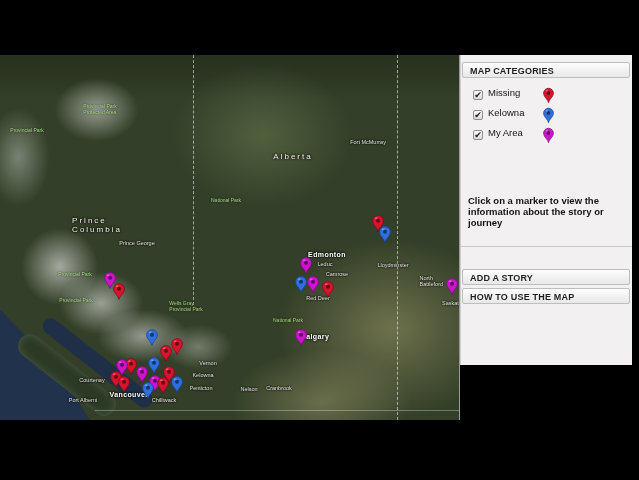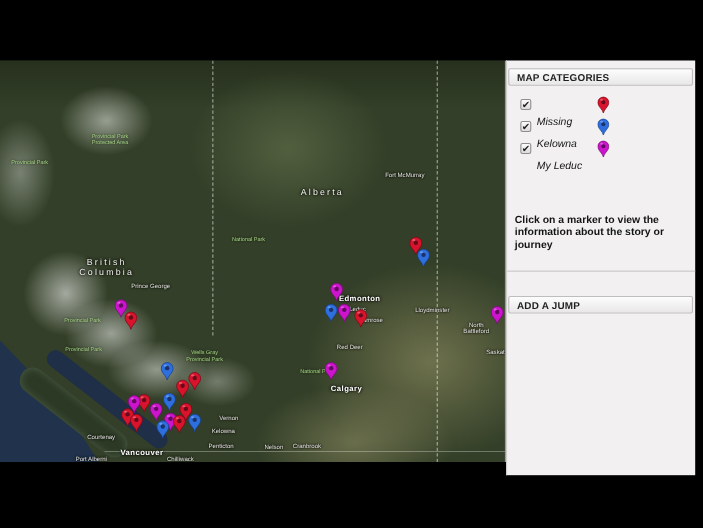--- a/index.html
+++ b/index.html
@@ -30,65 +30,65 @@
   .island{position:absolute;left:8px;top:308px;width:118px;height:24px;background:#2c3a25;
           transform:rotate(38deg);border-radius:12px;box-shadow:inset 0 0 8px rgba(180,200,180,.25);}
   .border-line{position:absolute;width:0;border-left:1px dashed rgba(255,255,255,.55);}
   .bl-1{left:193px;top:0;height:250px;}
   .bl-2{left:397px;top:0;height:365px;}
   .border-h{position:absolute;left:95px;top:355px;width:365px;height:0;
             border-top:1px solid rgba(255,255,255,.30);}
   .map-edge{position:absolute;left:459px;top:0;width:1px;height:365px;background:#9a9a9a;}
 
   .map-label{position:absolute;transform:translate(-50%,-50%);white-space:pre-line;
-             text-align:center;pointer-events:none;margin-top:18px;}
+             pointer-events:none;}
   .lbl-region{color:#f2f2ee;font-size:8px;letter-spacing:2px;
               text-shadow:0 0 2px #000,0 0 3px #000;line-height:1.15;}
   .lbl-city{color:#fff;font-size:7px;font-weight:bold;letter-spacing:.4px;
             text-shadow:0 0 2px #000,0 0 3px #000;}
   .lbl-town{color:#e8e8e2;font-size:5.5px;text-shadow:0 0 2px #000,0 0 2px #000;}
   .lbl-park{color:#a9d487;font-size:5px;text-shadow:0 0 2px #0a1a05;line-height:1.2;}
 
   .marker{position:absolute;width:12px;height:17px;cursor:pointer;}
 
   
-  .sidebar{position:absolute;left:460px;top:0;width:172px;height:377px;background:#f2f0f1;
+  .sidebar{position:absolute;left:460px;top:0;width:172px;height:310px;background:#f2f0f1;
            border-left:1px solid #cfcdce;box-sizing:border-box;}
   .acc-bar{position:absolute;left:1px;right:2px;height:16px;line-height:16px;
            background:linear-gradient(180deg,#fdfdfd,#e9e7e8);
            border:1px solid #bfbdbe;border-radius:2px;box-sizing:border-box;
            font-size:9px;font-weight:bold;color:#1f1f1f;padding-left:7px;
            letter-spacing:.2px;cursor:pointer;}
   .cat-row{position:absolute;left:0;width:100%;height:19px;}
   .checkbox{position:absolute;left:12px;top:4px;width:10px;height:10px;
             background:linear-gradient(180deg,#fdfdfd,#dcdadb);
             border:1px solid #8f8d8e;border-radius:2px;box-sizing:border-box;
             font-size:9px;line-height:8px;text-align:center;color:#222;cursor:pointer;}
-  .cat-label{position:absolute;left:27px;top:20px;font-size:9.5px;color:#141414;font-style:italic;}
+  .cat-label{position:absolute;left:27px;top:1px;font-size:9.5px;color:#141414;}
   .legend-pin{position:absolute;left:82px;top:1px;width:11px;height:17px;}
   .instruction{position:absolute;left:7px;top:140px;width:158px;font-size:9.5px;
                font-weight:bold;color:#141414;line-height:1.18;}
   .panel-sep{position:absolute;left:0;top:191px;width:100%;height:0;
              border-top:1px solid #c8c6c7;}
 </style>
 </head>
 <body>
 
 <div class="stage">
   <div class="app">
 
     <div class="map">
       <div class="ocean"></div>
       <div class="strait"></div>
       <div class="island"></div>
       <div class="border-line bl-1"></div>
       <div class="border-line bl-2"></div>
       <div class="border-h"></div>
       <div id="map-labels">
-          <div class="map-label lbl-region" style="left: 97px; top: 170px;">British
+          <div class="map-label lbl-region" style="left: 97px; top: 170px;">Prince
 Columbia</div>
           <div class="map-label lbl-region" style="left: 293px; top: 102px;">Alberta</div>
           <div class="map-label lbl-city" style="left: 327px; top: 199px;">Edmonton</div>
           <div class="map-label lbl-city" style="left: 315px; top: 281px;">Calgary</div>
           <div class="map-label lbl-city" style="left: 129px; top: 339px;">Vancouver</div>
           <div class="map-label lbl-town" style="left: 137px; top: 188px;">Prince George</div>
           <div class="map-label lbl-town" style="left: 368px; top: 87px;">Fort McMurray</div>
           <div class="map-label lbl-town" style="left: 393px; top: 210px;">Lloydminster</div>
           <div class="map-label lbl-town" style="left: 433px; top: 226px;">North Battleford</div>
           <div class="map-label lbl-town" style="left: 455px; top: 248px;">Saskatoon</div>
@@ -255,30 +255,31 @@
             <span class="checkbox">✔</span>
             <span class="cat-label">Kelowna</span>
             <span class="legend-pin"><svg width="100%" height="100%" viewBox="0 0 12 17" xmlns="http://www.w3.org/2000/svg">
                 <path d="M6 .6 C3 .6 .6 3 .6 5.9 c0 2.1 1.2 3.9 2.6 5.6 1.2 1.5 2.3 3 2.8 4.9 .5 -1.9 1.6 -3.4 2.8 -4.9 1.4 -1.7 2.6 -3.5 2.6 -5.6 C11.4 3 9 .6 6 .6 Z" fill="#2e6fdd" stroke="#16408f" stroke-width="0.7"></path>
                 <circle cx="6" cy="5.7" r="2" fill="rgba(10,0,10,0.55)"></circle>
                 <ellipse cx="4.2" cy="3.3" rx="1.5" ry="1" fill="#ffffff" opacity="0.28"></ellipse>
               </svg></span>
           </div>
           <div class="cat-row" style="top: 71px;">
             <span class="checkbox">✔</span>
-            <span class="cat-label">My Leduc</span>
+            <span class="cat-label">My Area</span>
             <span class="legend-pin"><svg width="100%" height="100%" viewBox="0 0 12 17" xmlns="http://www.w3.org/2000/svg">
                 <path d="M6 .6 C3 .6 .6 3 .6 5.9 c0 2.1 1.2 3.9 2.6 5.6 1.2 1.5 2.3 3 2.8 4.9 .5 -1.9 1.6 -3.4 2.8 -4.9 1.4 -1.7 2.6 -3.5 2.6 -5.6 C11.4 3 9 .6 6 .6 Z" fill="#cc14cc" stroke="#770d77" stroke-width="0.7"></path>
                 <circle cx="6" cy="5.7" r="2" fill="rgba(10,0,10,0.55)"></circle>
                 <ellipse cx="4.2" cy="3.3" rx="1.5" ry="1" fill="#ffffff" opacity="0.28"></ellipse>
               </svg></span>
           </div>
         </div>
 
       <div class="instruction">Click on a marker to view the information about the story or journey</div>
 
       <div class="panel-sep"></div>
 
-      <div class="acc-bar" style="top:214px">ADD A JUMP</div>
+      <div class="acc-bar" style="top:214px">ADD A STORY</div>
+      <div class="acc-bar" style="top:233px">HOW TO USE THE MAP</div>
     </div>
 
   </div>
 </div>
 
 </body></html>

